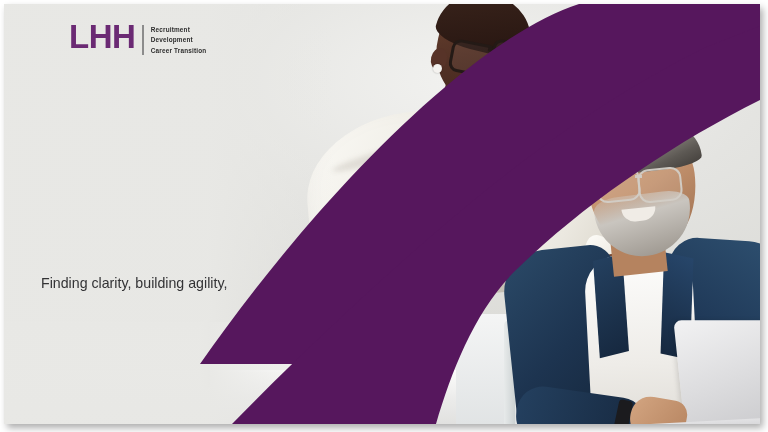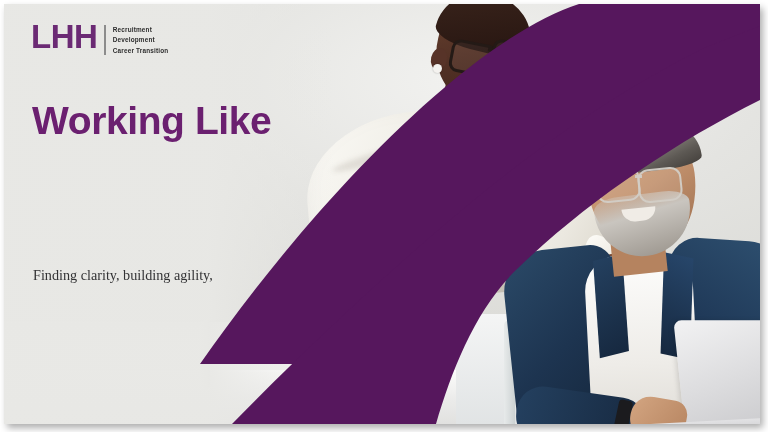--- a/index.html
+++ b/index.html
@@ -364,20 +364,21 @@
     position: absolute; left: 27px; top: 19px;
     display: flex; align-items: flex-start; gap: 7px;
   }
   .logo-mark {
     font-size: 33px;
     font-weight: 700;
     letter-spacing: -0.5px;
     line-height: 0.86;
     color: #6b2a74;
     font-family: "Liberation Sans", sans-serif;
+    margin-left: 38px;
   }
   .logo-rule {
     width: 1.4px; height: 30px; background: #8c8c8c; margin-top: 2px;
   }
   .logo-tagline {
     margin-top: 2px;
     font-size: 6.4px;
     line-height: 1.62;
     font-weight: 700;
     letter-spacing: 0.18px;
@@ -392,26 +393,26 @@
     line-height: 1.13;
     font-weight: 700;
     letter-spacing: -0.4px;
     color: #6b2070;
     font-family: "Liberation Sans", sans-serif;
   }
   .headline span { display: block; }
 
   .subhead {
     position: absolute; left: 29px; top: 261px;
-    margin: 0;
+    margin: 8px;
     font-size: 14.2px;
     line-height: 1.48;
     font-weight: 400;
     color: #333335;
-    font-family: Liberation Serif, serif;
+    font-family: Liberation Sans, sans-serif;
   }
   .subhead span { display: block; }
 </style>
 </head>
 <body>
 
 <div id="slide-frame">
 
   <div class="photo-layer">
     <div class="studio-wall"></div>
@@ -485,20 +486,19 @@
     <div class="logo-mark">LHH</div>
     <div class="logo-rule"></div>
     <div class="logo-tagline">
       <div>Recruitment</div>
       <div>Development</div>
       <div>Career Transition</div>
     </div>
   </div>
 
   <h1 class="headline">
-    <span>Working Like</span>
   </h1>
 
   <p class="subhead">
     <span>Finding clarity, building agility,</span>
   </p>
 
 </div>
 
 </body></html>

